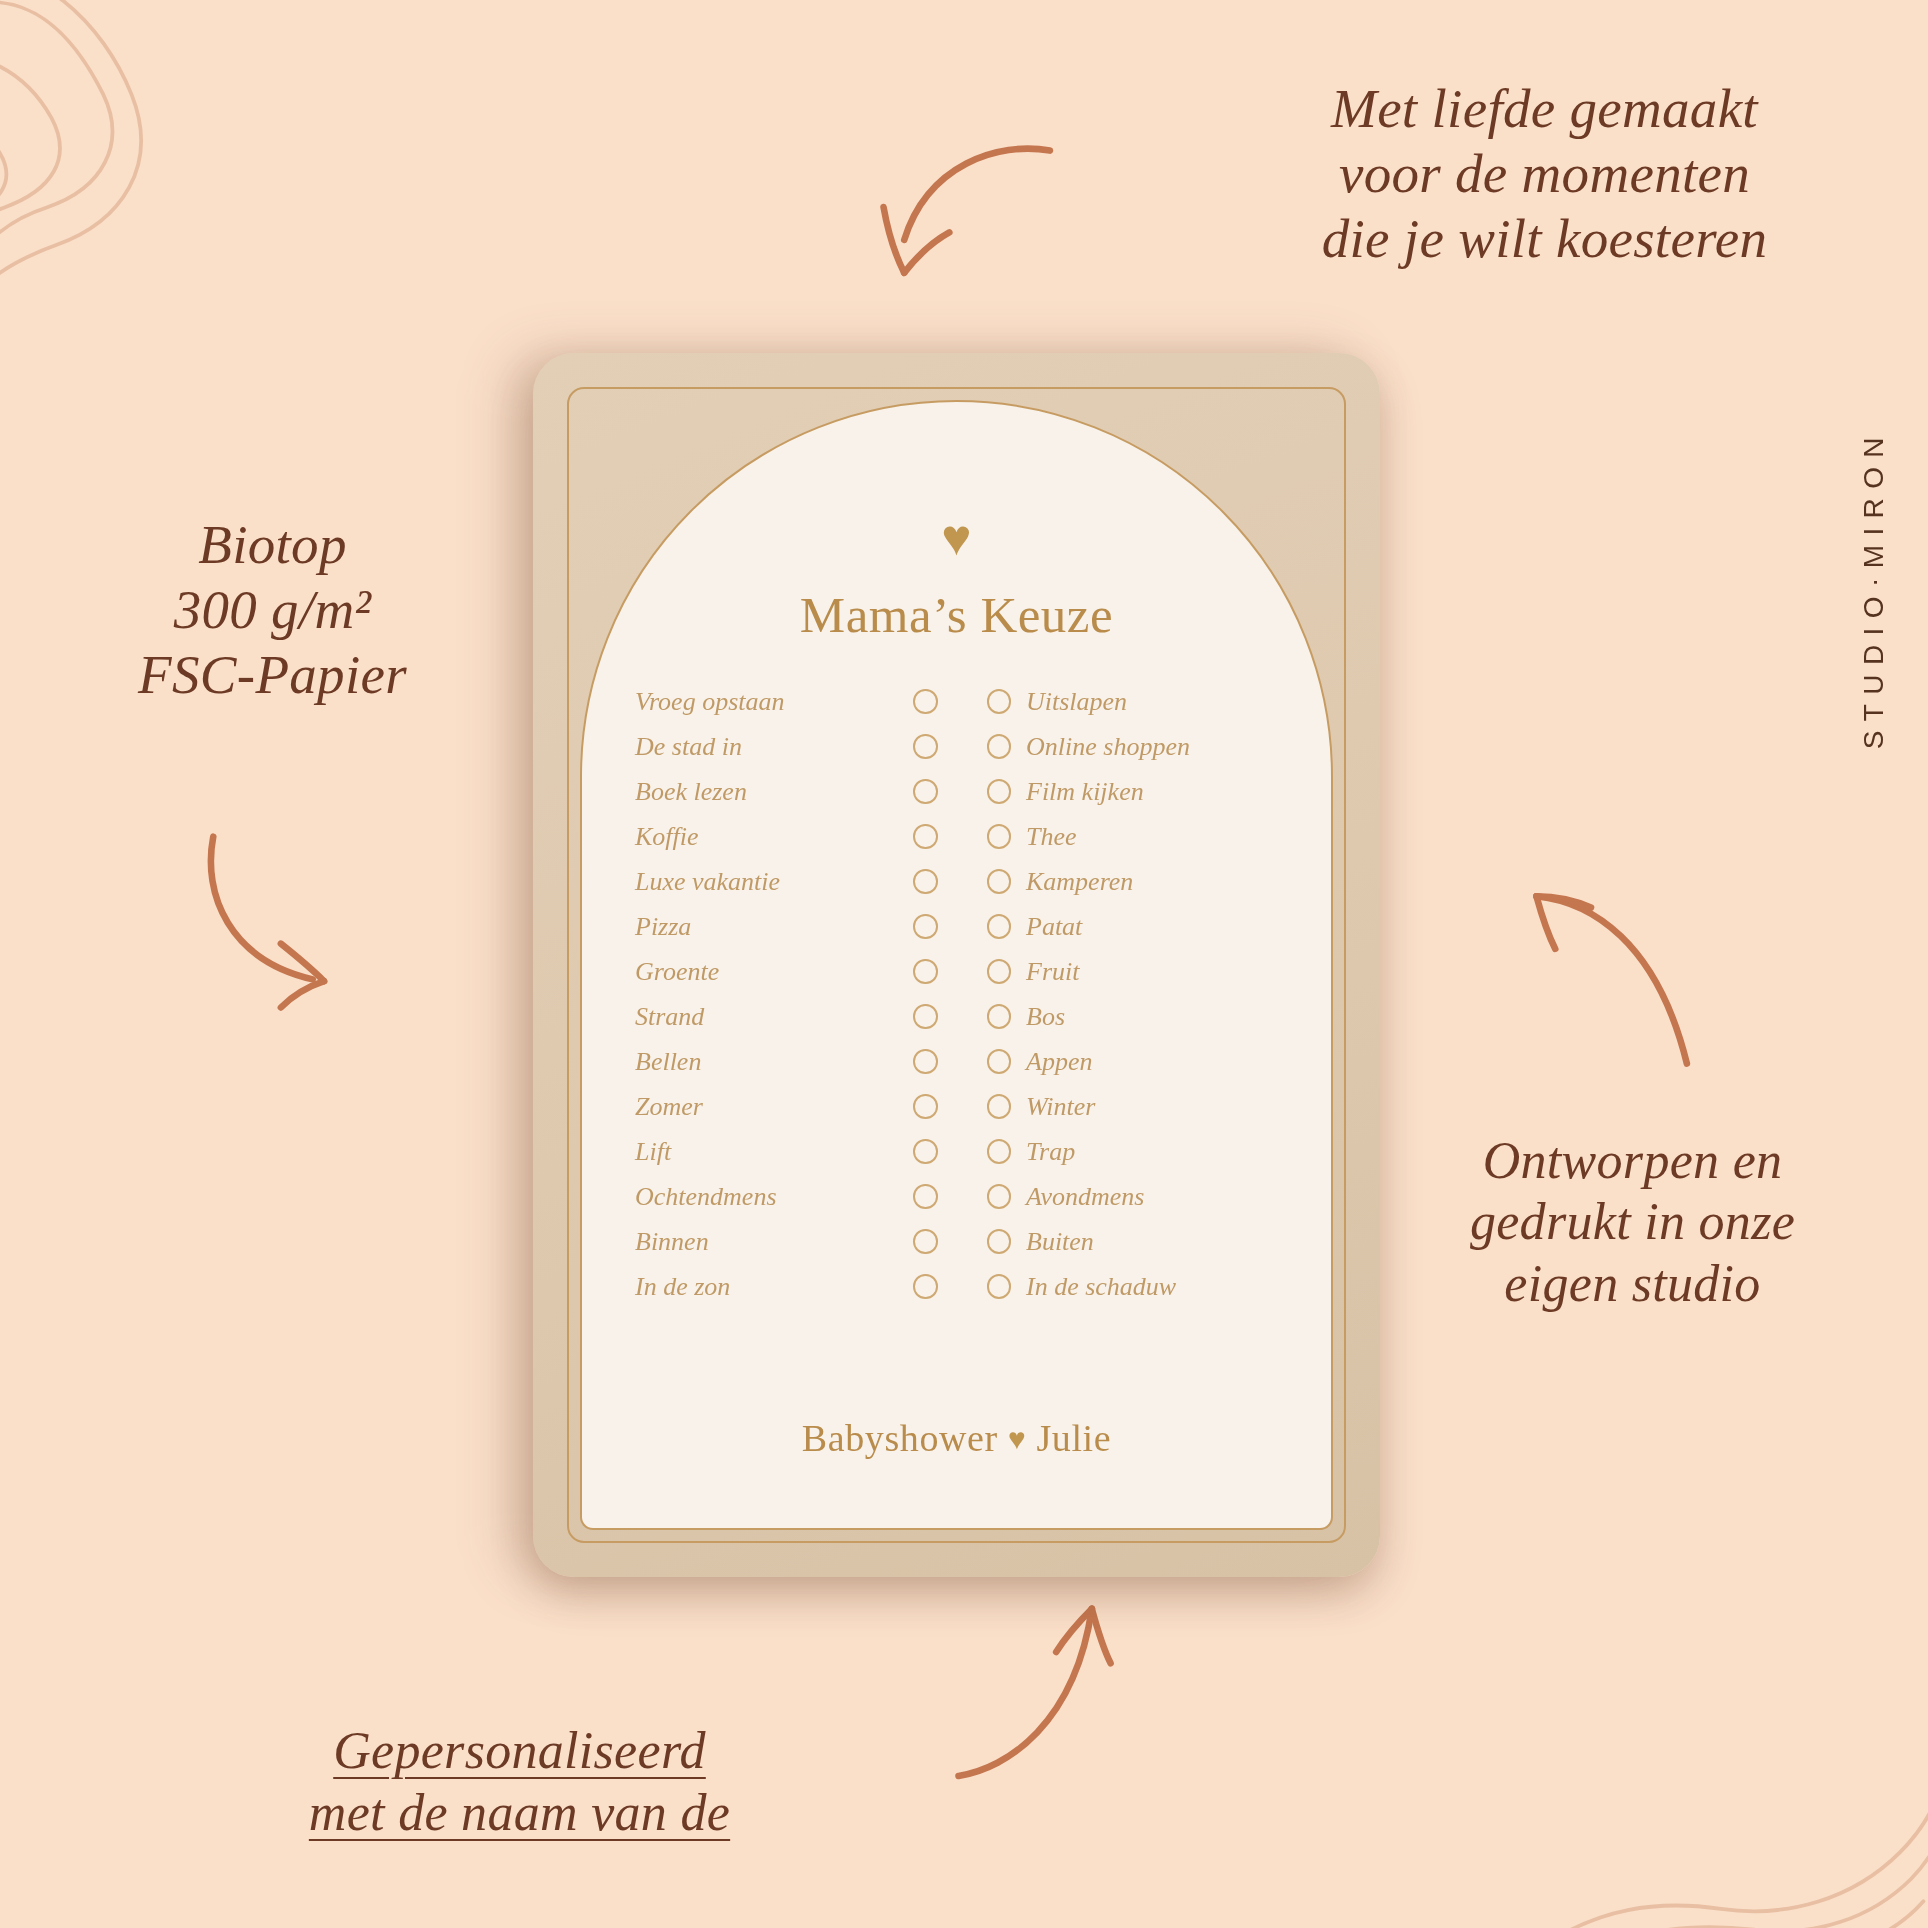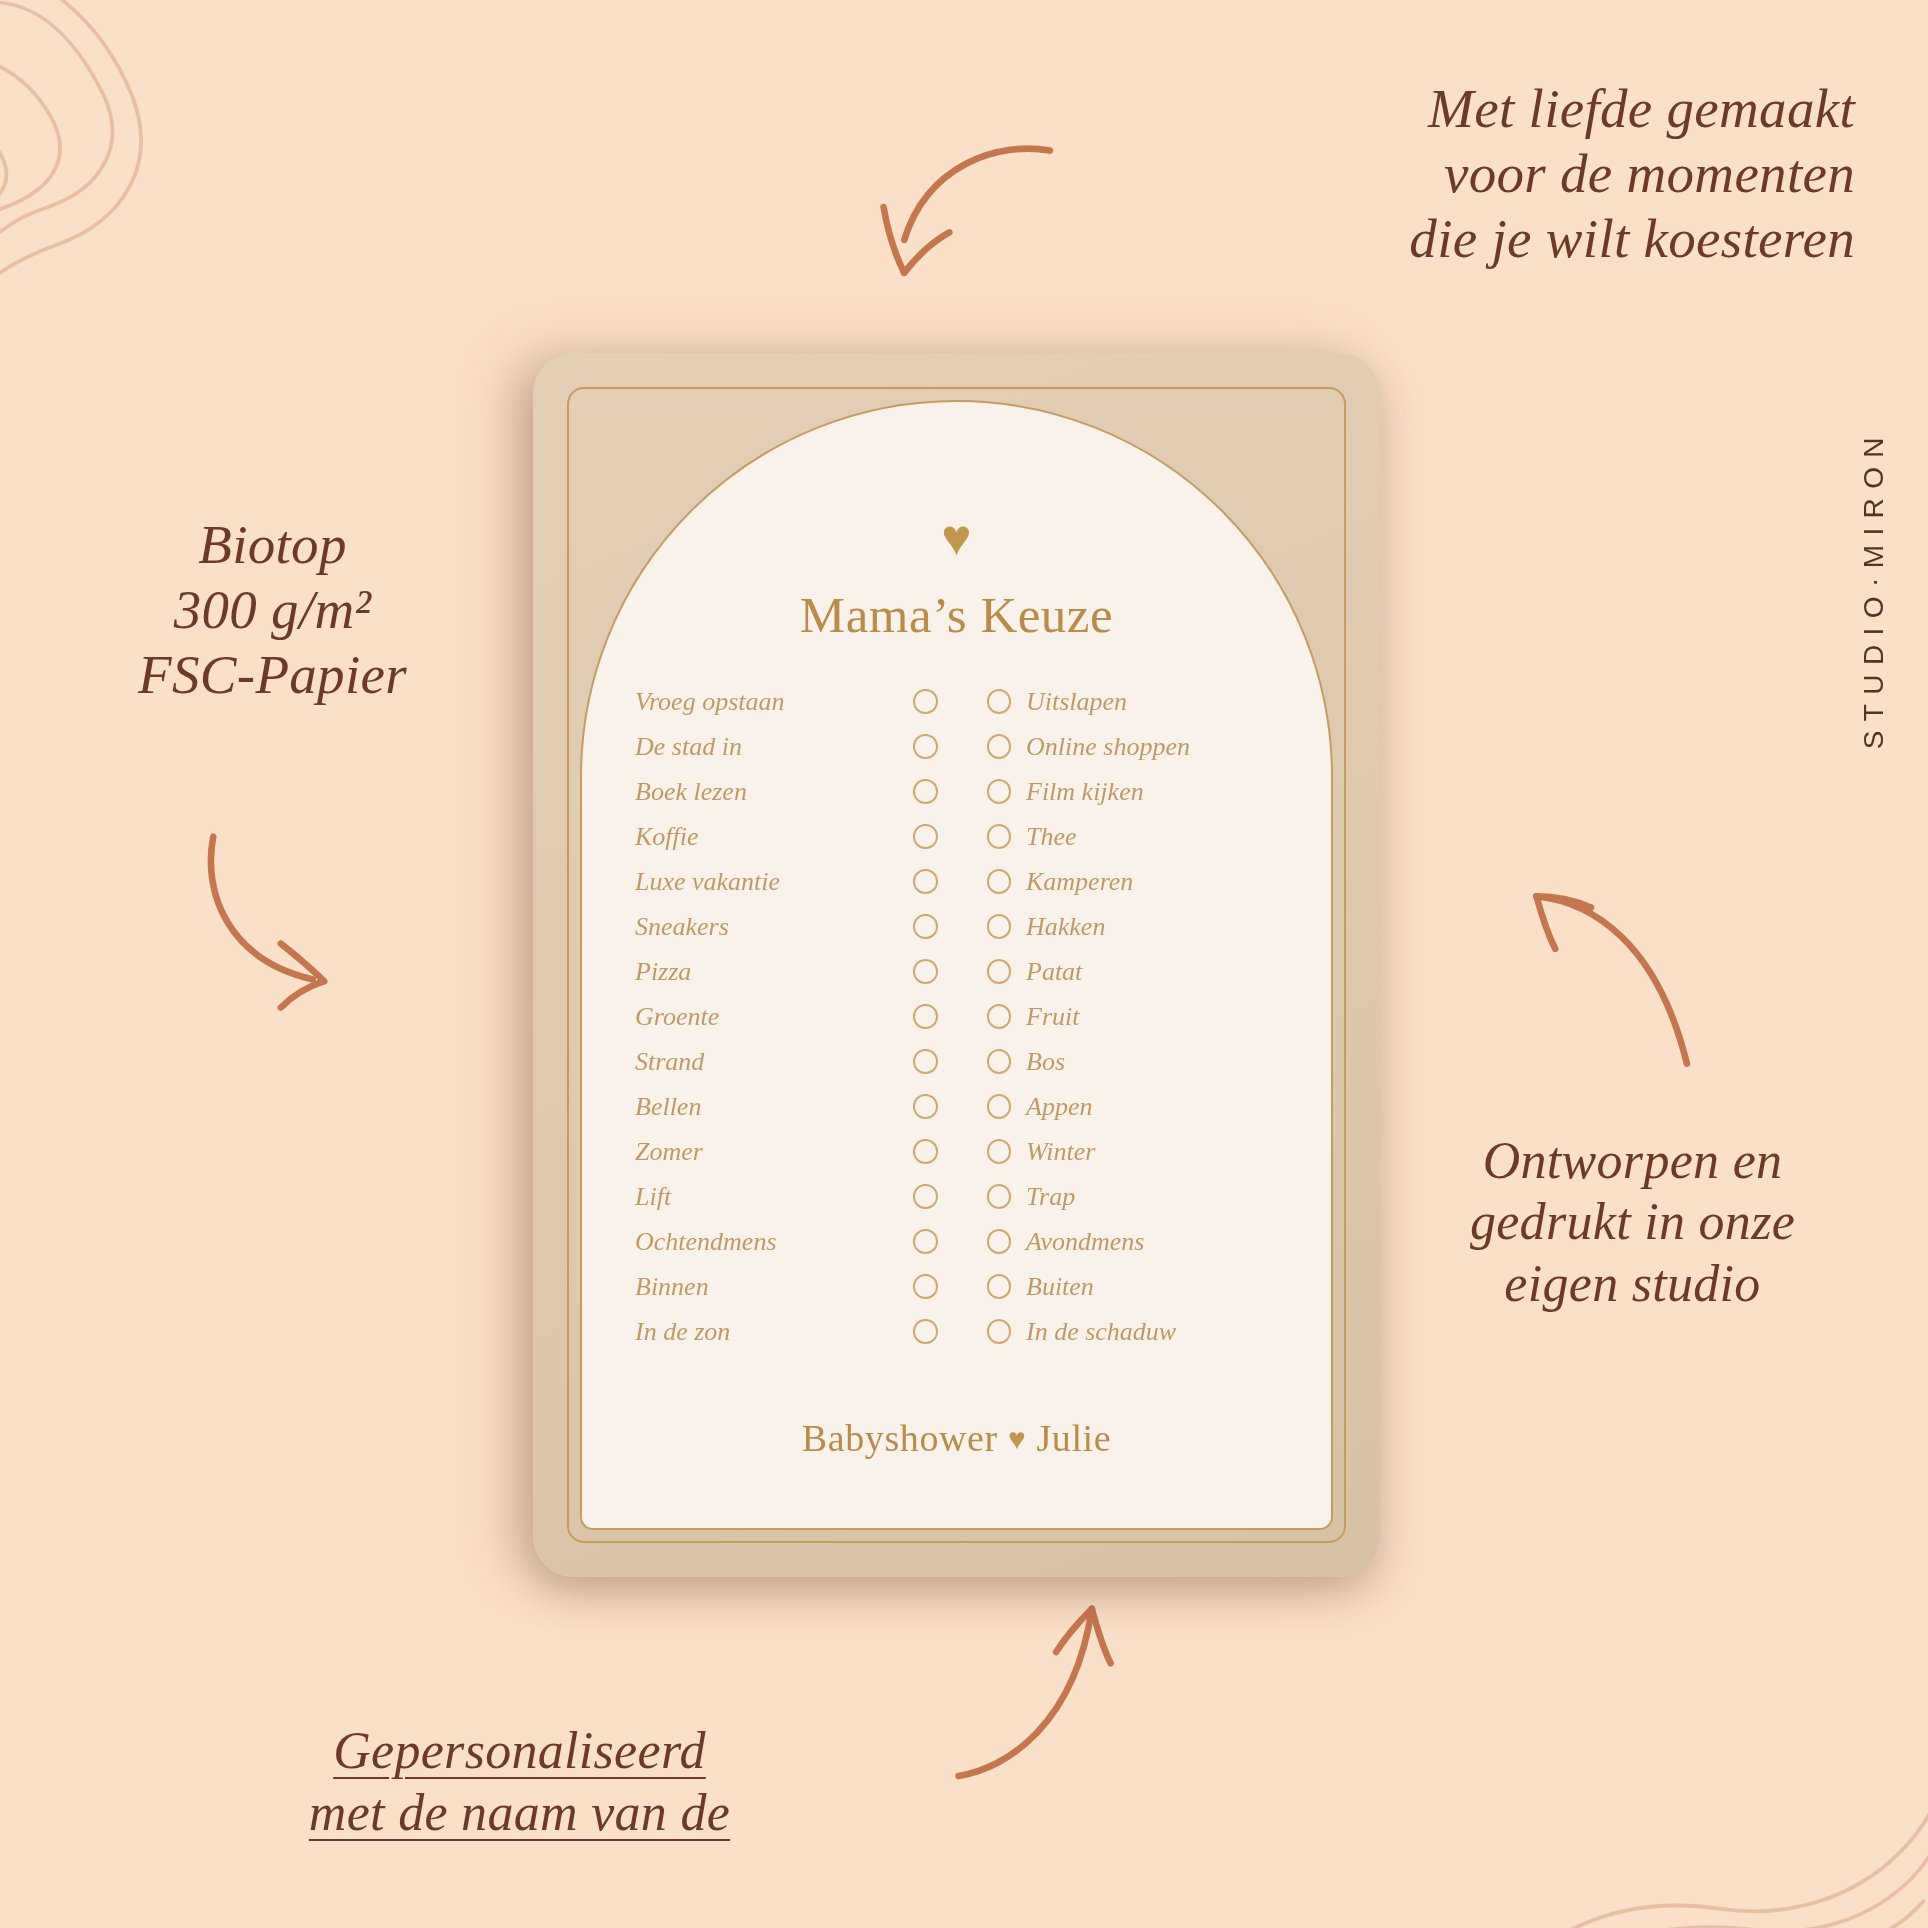--- a/index.html
+++ b/index.html
@@ -34,21 +34,21 @@
     color: #6d3b25;
     font-style: italic;
     line-height: 1.18;
     letter-spacing: 0.3px;
   }
 
   #anno-top {
     top: 77px;
     right: 73px;
     width: 621px;
-    text-align: right;
+    text-align: center;
     font-size: 55px;
     margin-left: 14px;
   }
 
   #anno-left {
     top: 513px;
     left: 89px;
     width: 367px;
     text-align: center;
     font-size: 55px;
@@ -345,26 +345,20 @@
           <span class="right-label">Thee</span>
         </div>
 
         <div class="row">
           <span class="left-label">Luxe vakantie</span>
           <span class="circle c-left"></span>
           <span class="circle c-right"></span>
           <span class="right-label">Kamperen</span>
         </div>
 
-        <div class="row">
-          <span class="left-label">Sneakers</span>
-          <span class="circle c-left"></span>
-          <span class="circle c-right"></span>
-          <span class="right-label">Hakken</span>
-        </div>
 
         <div class="row">
           <span class="left-label">Pizza</span>
           <span class="circle c-left"></span>
           <span class="circle c-right"></span>
           <span class="right-label">Patat</span>
         </div>
 
         <div class="row">
           <span class="left-label">Groente</span>

